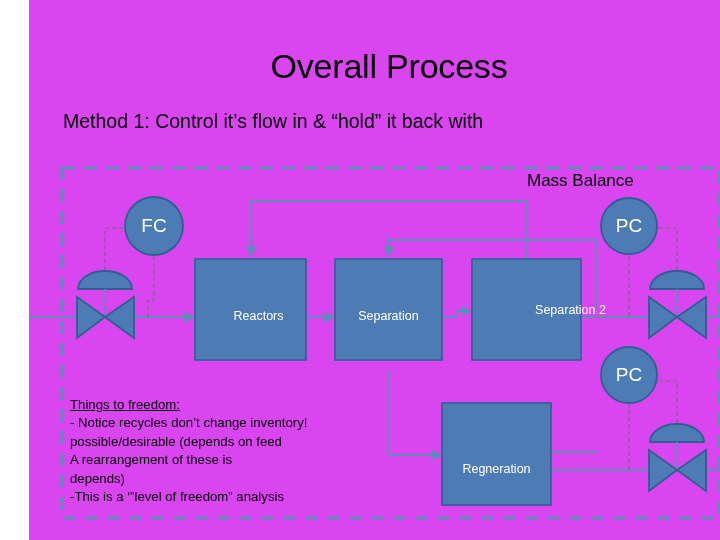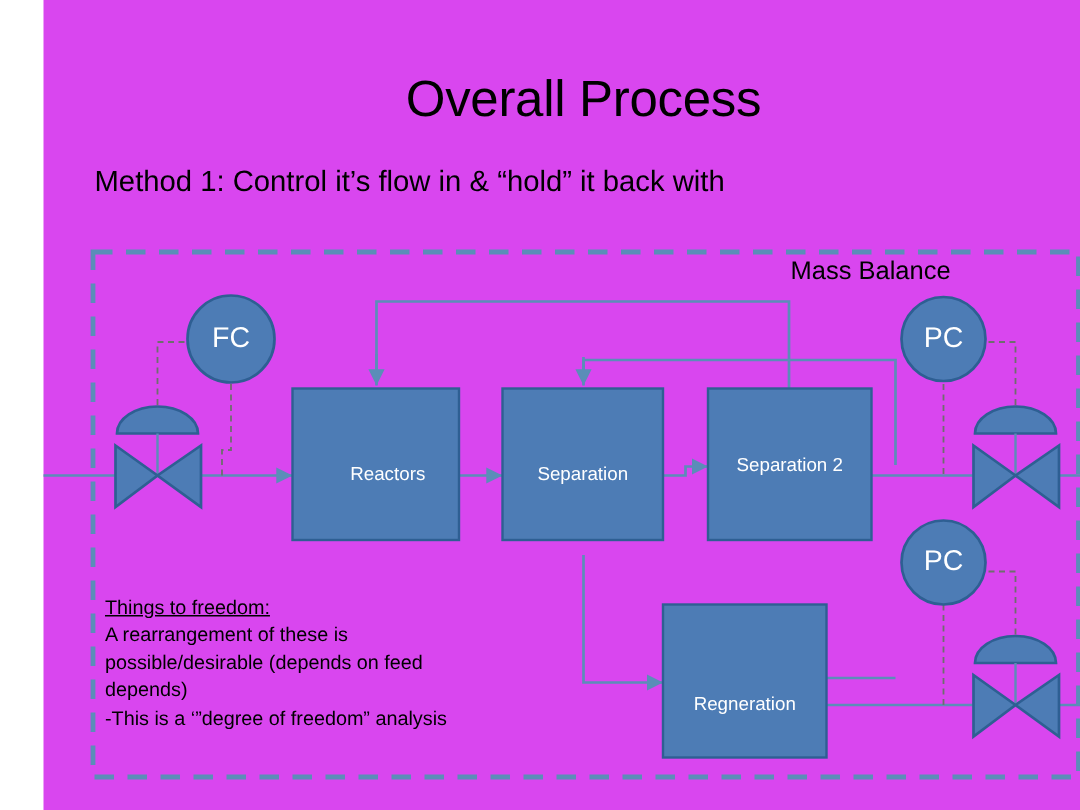--- a/index.html
+++ b/index.html
@@ -197,26 +197,27 @@
     <div class="lbl ctrl" style="left:96px; top:217px; width:58px;">FC</div>
 
     <div class="lbl ctrl" style="left:572px; top:217px; width:56px;">PC</div>
 
     <div class="lbl ctrl" style="left:572px; top:366px; width:56px;">PC</div>
 
     <div class="lbl" style="left:166px; top:309px; width:127px;">Reactors</div>
 
     <div class="lbl" style="left:306px; top:309px; width:107px;">Separation</div>
 
-    <div class="lbl" style="left:443px; top:303px; width:109px;">Separation 2</div>
+    <div class="lbl" style="left:443px; top:303px; width:109px;padding-left:44px;">Separation 2</div>
 
     <div class="lbl" style="left:413px; top:462px; width:109px;">Regneration</div>
   </div>
 
   <div id="notes">
     <div class="u">Things to freedom:</div>
+    <div>- Notice recycles don’t change inventory!</div>
+    <div>possible/desirable (depends on feed</div>
     <div>A rearrangement of these is</div>
-    <div>possible/desirable (depends on feed</div>
     <div>depends)</div>
-    <div>-This is a ‘”degree of freedom” analysis</div>
+    <div>-This is a ‘”level of freedom” analysis</div>
   </div>
 
 </div>
 
 </body></html>

